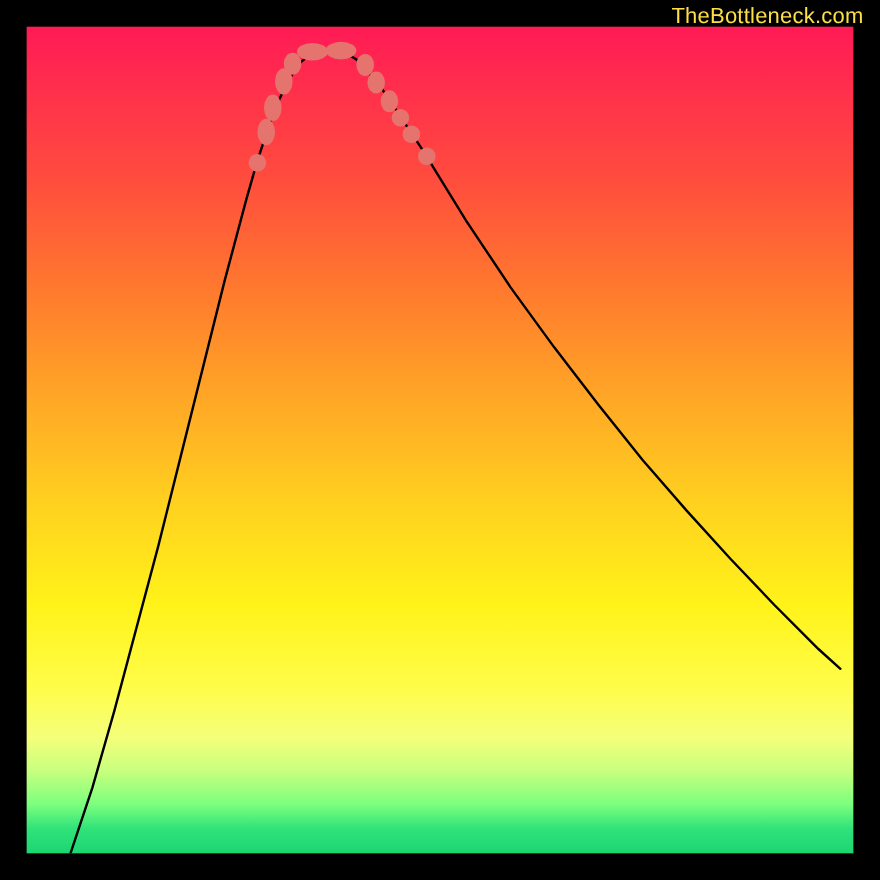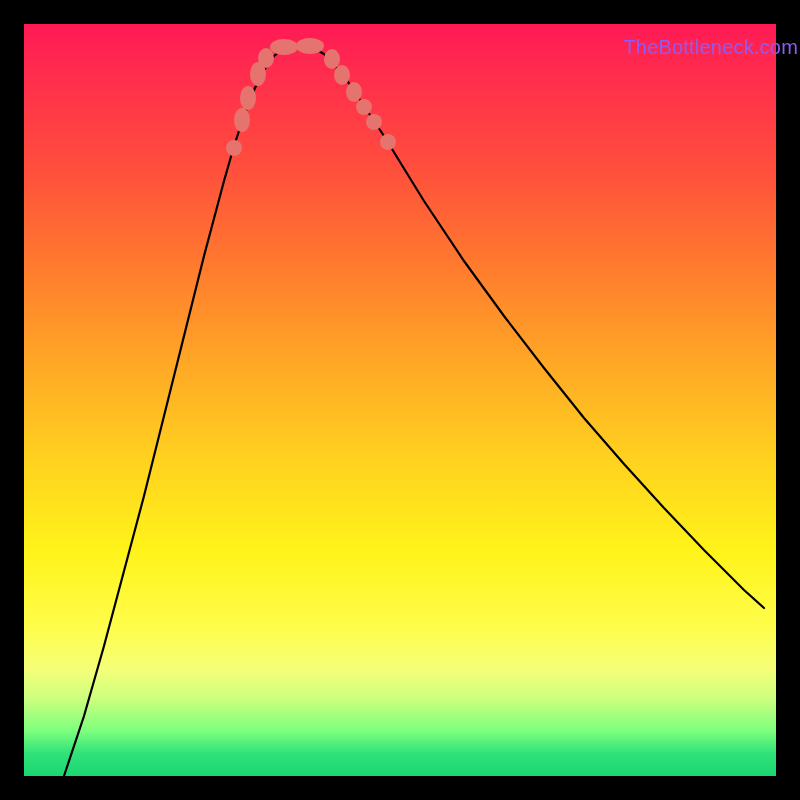--- a/index.html
+++ b/index.html
@@ -47,26 +47,25 @@
   }
   .curve-svg {
     position: absolute;
     inset: 0;
     width: 100%;
     height: 100%;
   }
   .watermark {
     position: absolute;
     top: 4px;
-    right: 2px;
-    color: #8b5cf6;
+    right: 15px;
+    color: #fde047;
     font-size: 20px;
     letter-spacing: 0.2px;
     user-select: none;
-    margin-top: 32px;
   }
 </style>
 </head>
 <body>
 
 <div class="frame">
   <div class="plot-area">
     <div class="gradient-bg"></div>
     <svg class="curve-svg" viewBox="0 0 752 752" preserveAspectRatio="none">
       <g id="curve-group">

